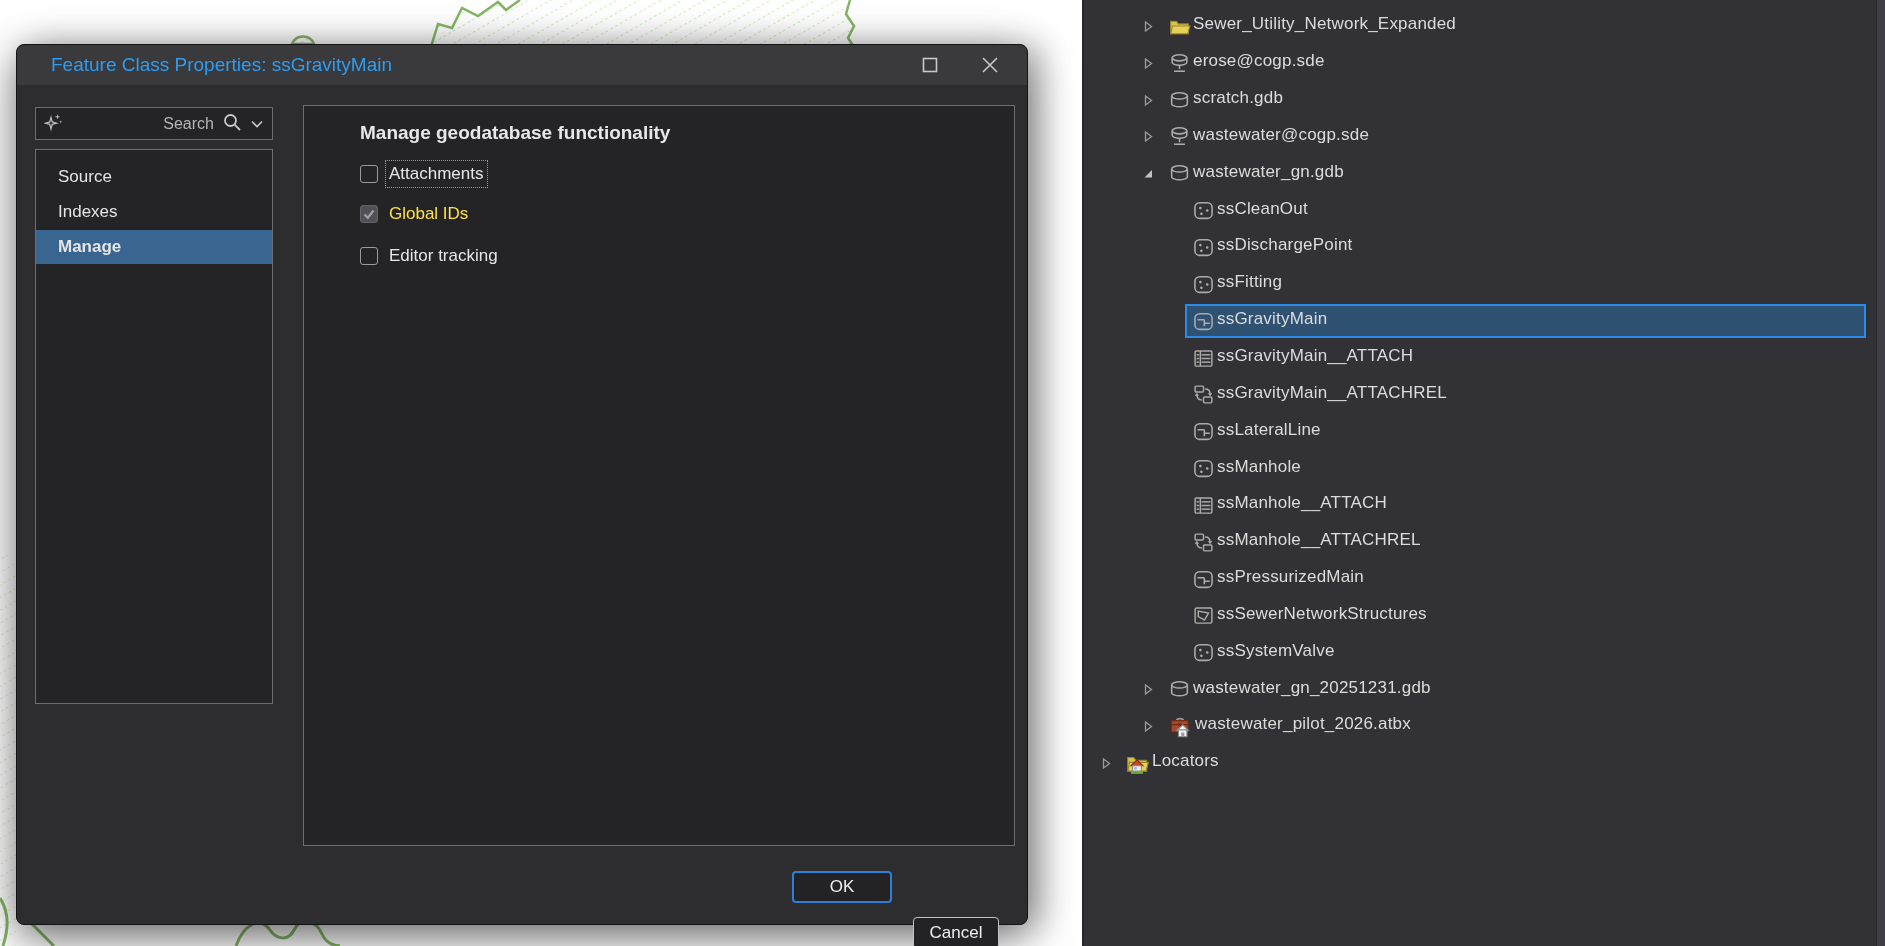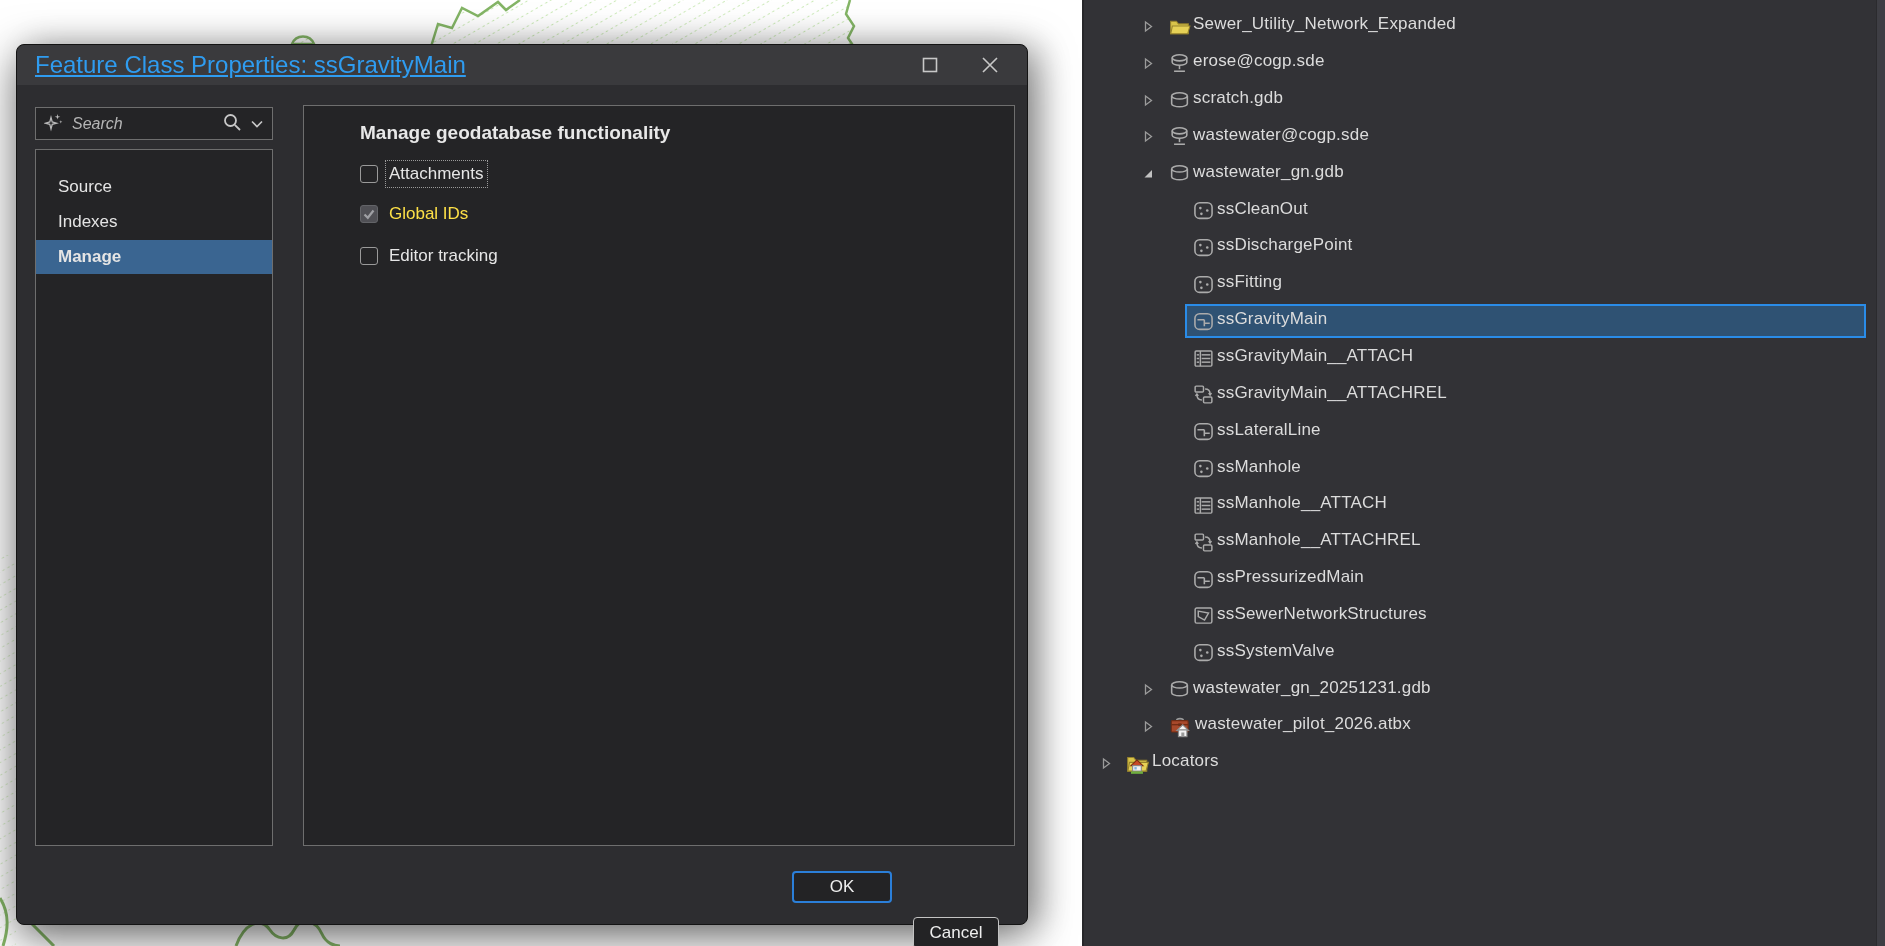--- a/index.html
+++ b/index.html
@@ -29,33 +29,33 @@
   .tlabel{font-size:17px;color:#dcdcdc;white-space:nowrap;letter-spacing:.2px;}
 
   
   .dialog{
     position:absolute;left:16px;top:44px;width:1012px;height:881px;
     background:#2d2d30;border:1px solid #141414;border-radius:8px;
     box-shadow:0 12px 45px rgba(0,0,0,.55), 14px 0 30px rgba(0,0,0,.18);
     box-sizing:border-box;
   }
   .titlebar{position:absolute;left:0;top:0;right:0;height:40px;background:#3a3a3d;border-radius:8px 8px 0 0;display:flex;align-items:center;}
-  .dlg-title{margin-left:18px;font-size:24px;color:var(--title-blue,#2f9cf0);text-decoration:underline;}
+  .dlg-title{margin-left:34px;font-size:19px;color:var(--title-blue,#2f9cf0);}
   .winbtns{margin-left:auto;margin-right:24px;display:flex;gap:34px;align-items:center;}
   .winbtn{width:26px;height:26px;display:flex;align-items:center;justify-content:center;cursor:default;}
 
   .searchbox{
     position:absolute;left:18px;top:62px;width:238px;height:33px;box-sizing:border-box;
     background:#242426;border:1px solid #6e6e6e;display:flex;align-items:center;padding:0 8px;gap:8px;
   }
-  .search-ph{font-size:16px;font-style:italic;color:#b5b5b5;flex:1 1 auto;}
+  .search-ph{font-size:16px;color:#b5b5b5;flex:1 1 auto;text-align:right;}
 
   .navlist{
-    position:absolute;left:18px;top:104px;width:238px;height:697px;box-sizing:border-box;
-    background:#242426;border:1px solid #6e6e6e;padding-top:20px;
+    position:absolute;left:18px;top:104px;width:238px;height:555px;box-sizing:border-box;
+    background:#242426;border:1px solid #6e6e6e;padding-top:10px;
   }
   .navitem{height:34.8px;line-height:34.8px;padding-left:22px;font-size:17px;color:#e4e4e4;}
   .navitem.selected{background:var(--nav-selected,#3a6591);color:#e5e5e5;font-weight:bold;}
 
   .mainpanel{
     position:absolute;left:286px;top:60px;width:712px;height:741px;box-sizing:border-box;
     background:#242426;border:1px solid #6e6e6e;padding-left:36px;
   }
   .mp-heading{margin:16px 0 0 20px;font-size:19px;font-weight:bold;color:#e8e8e8;}
   .checks{margin:20px 0 0 20px;}

